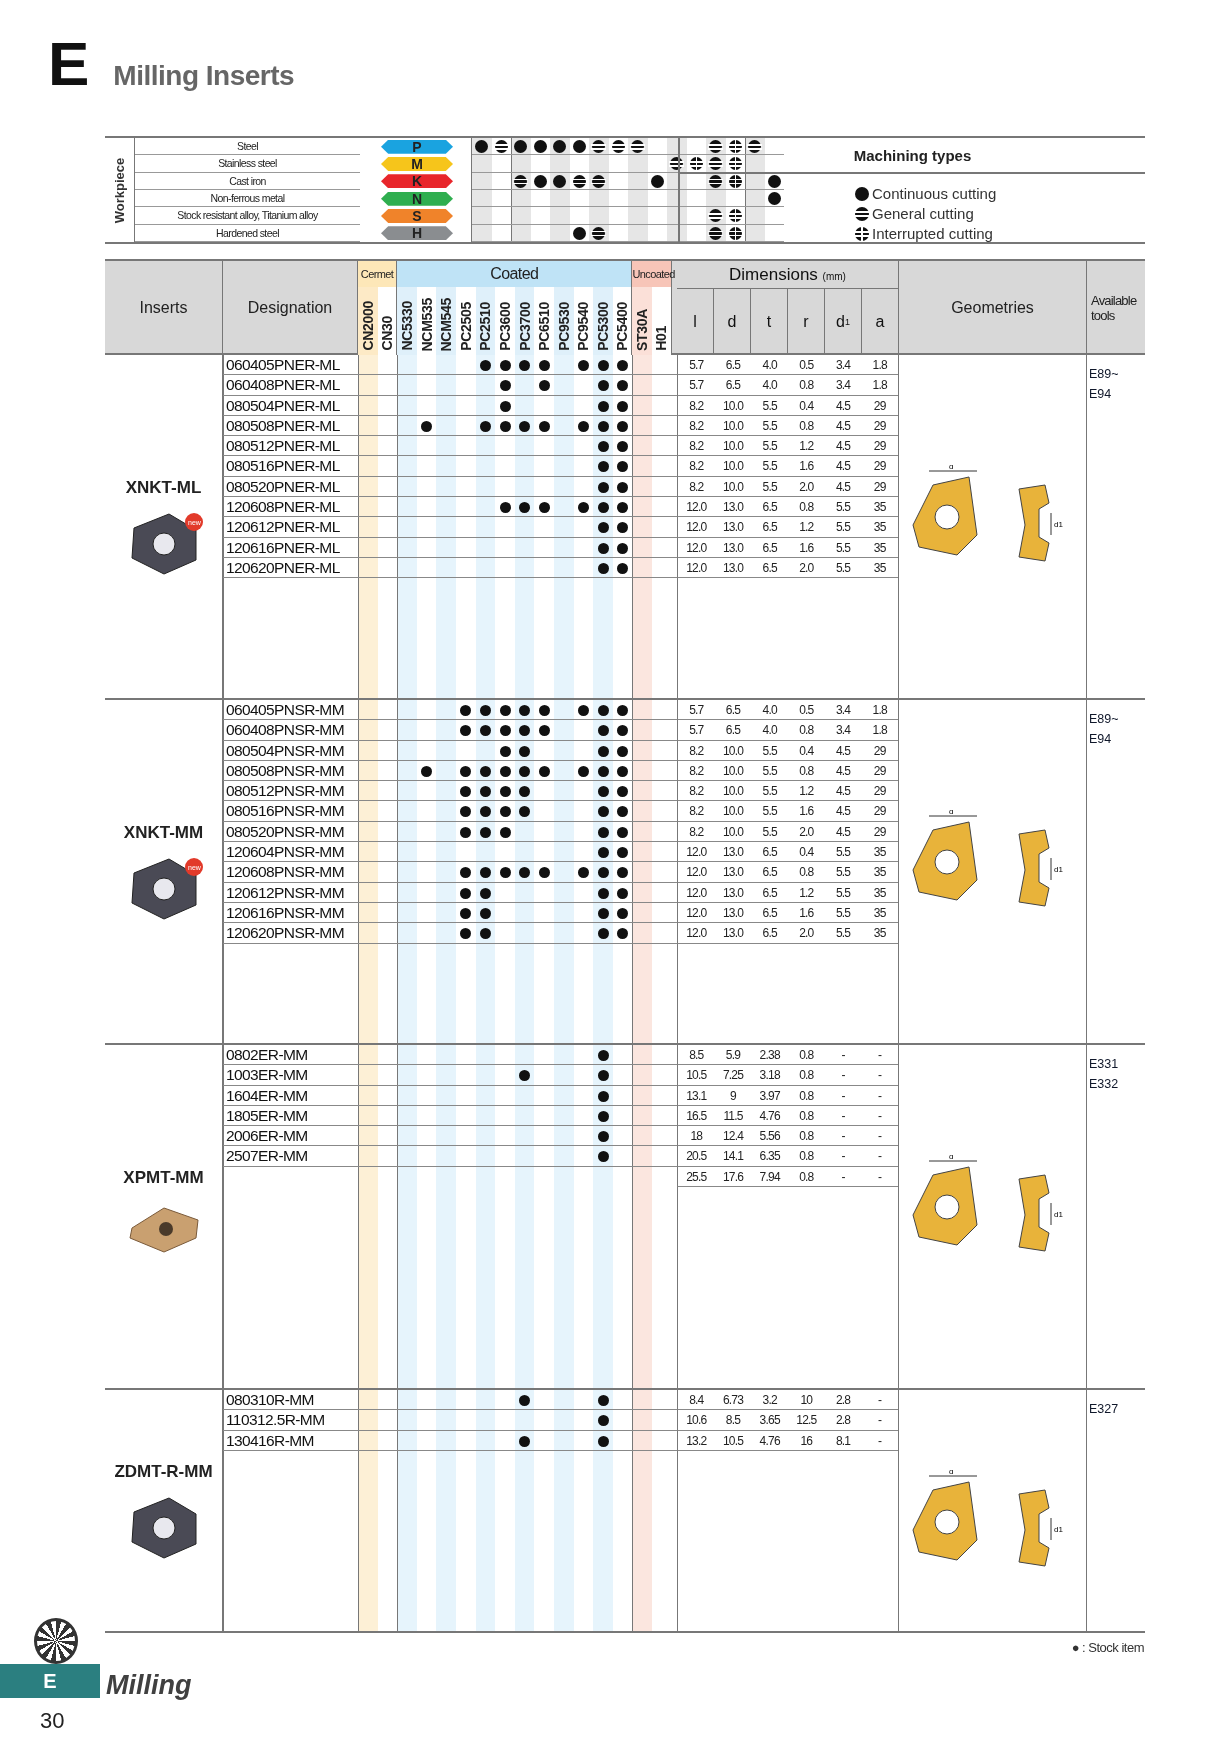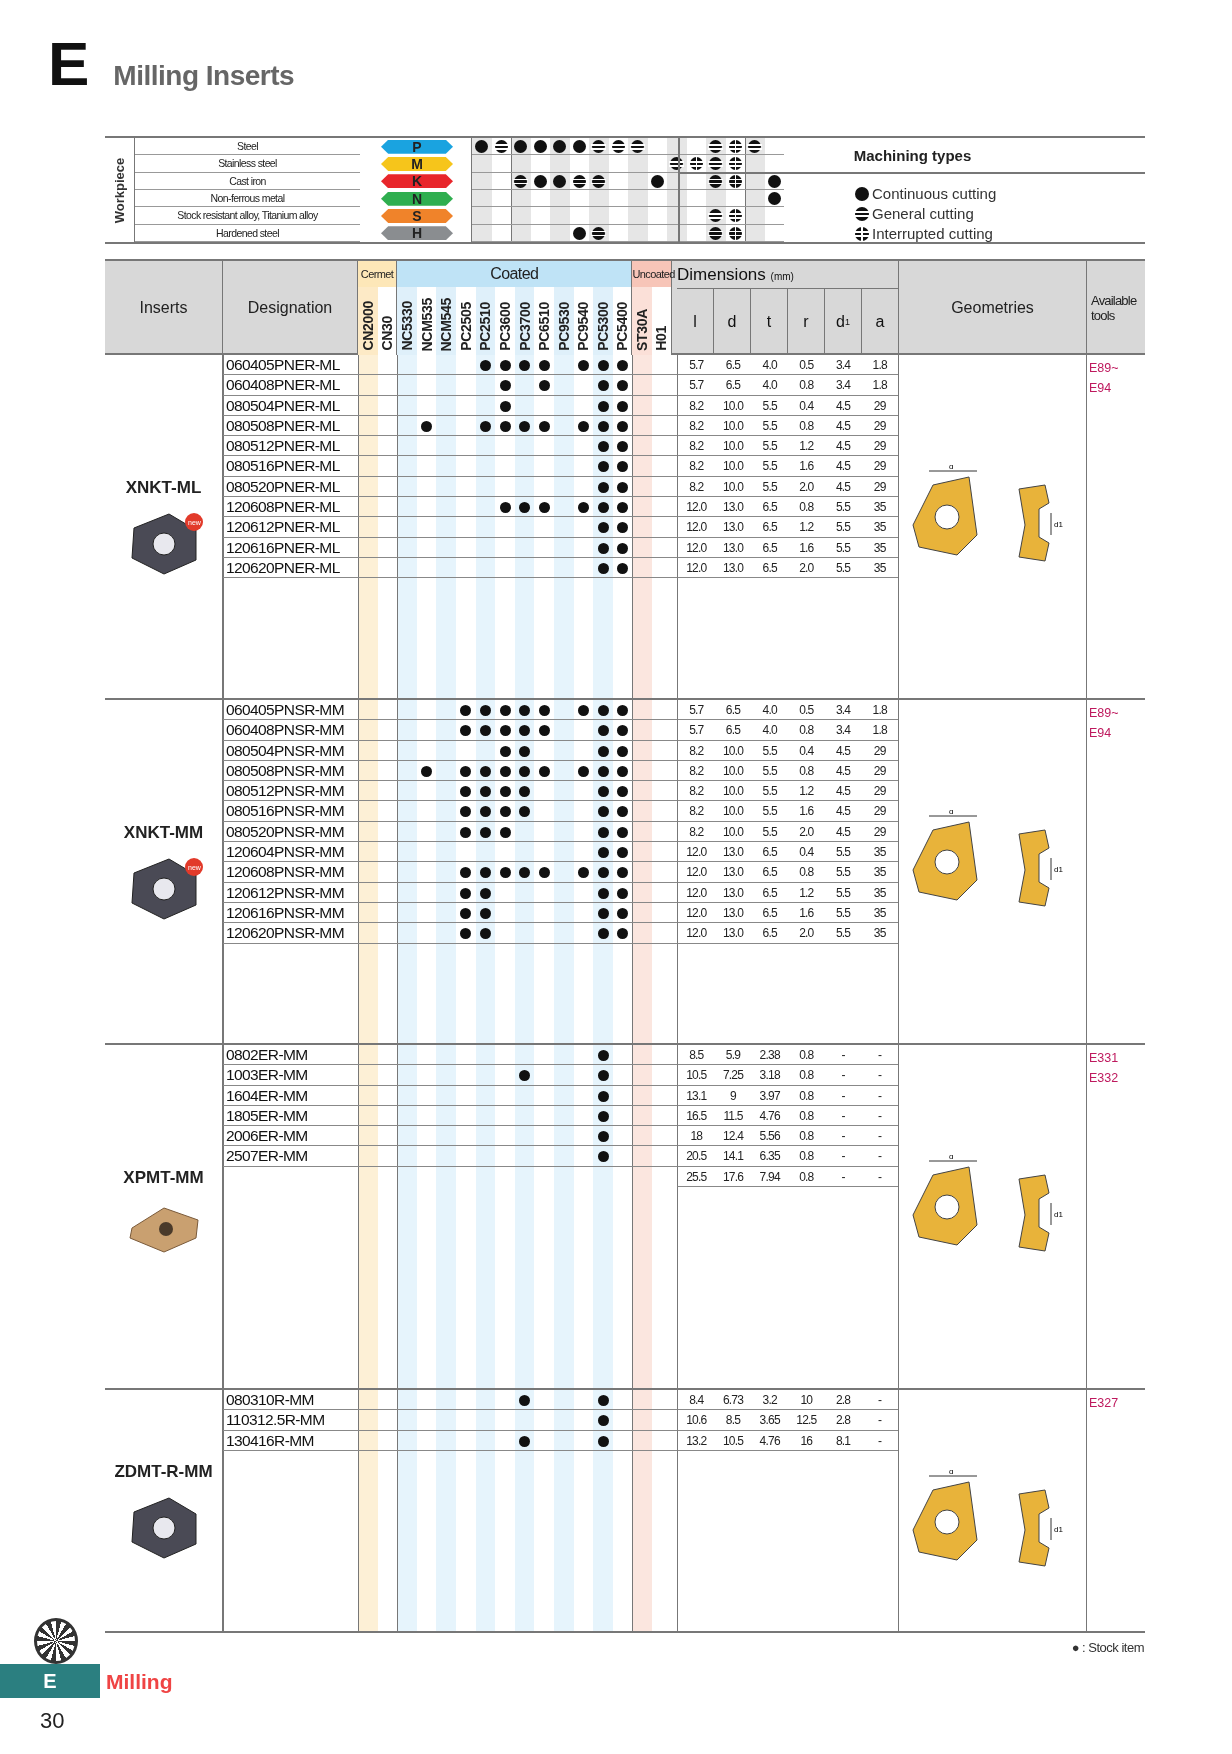--- a/index.html
+++ b/index.html
@@ -28,43 +28,43 @@
   .sym.i::before{content:"";position:absolute;top:-1px;bottom:-1px;left:6px;width:1.5px;background:#fff}
 
   
   .mtab{position:absolute;left:105px;top:259px;width:1040px}
   .thead{position:relative;height:96px;border-top:2px solid #777;border-bottom:2px solid #777;background:#d8d8d8}
   .th{position:absolute;top:0;height:94px;display:flex;align-items:center;justify-content:center;font-size:16px;color:#222;border-right:1px solid #777}
   .band-h{position:absolute;top:0;height:26px;text-align:center;line-height:26px;color:#222}
   .gcol{position:absolute;top:26px;height:68px;width:19.6px;display:flex;align-items:flex-end;justify-content:center;padding-bottom:4px}
   .gcol span{writing-mode:vertical-rl;transform:rotate(180deg);font-size:14px;font-weight:bold;letter-spacing:-0.3px;color:#222;white-space:nowrap}
   .dimh{position:absolute;top:0;left:572px;width:222px;height:94px;border-right:1px solid #777}
-  .dimh .t{height:28px;border-bottom:1px solid #777;text-align:left;font-size:17px;line-height:28px}
+  .dimh .t{height:28px;border-bottom:1px solid #777;text-align:center;font-size:17px;line-height:28px}
   .dimh .t small{font-size:10px}
   .dimh .cols{display:flex;height:66px}
   .dimh .cols div{flex:1;border-right:1px solid #777;display:flex;align-items:center;justify-content:center;font-size:16px}
   .dimh .cols div:last-child{border-right:none}
 
   .section{position:relative;border-bottom:2px solid #777;height:345px}
   .sec-ins{position:absolute;left:0;top:0;width:118px;height:100%;border-right:1px solid #777;display:flex;flex-direction:column;align-items:center;justify-content:center}
   .sec-ins .nm{font-size:17px;font-weight:bold;color:#222;margin-bottom:10px}
   .insert-pic{width:80px;height:68px;position:relative}
   .rows-wrap{position:absolute;left:118px;top:0;width:454px}
   .drow{height:20.3px;border-bottom:1.5px solid #888;position:relative}
   .drow .des{position:absolute;left:3px;top:0;font-size:15.5px;line-height:20px;color:#111;letter-spacing:-0.6px}
   .dot{position:absolute;top:5px;width:11px;height:11px;border-radius:50%;background:#111}
   .dims-wrap{position:absolute;left:572px;top:0;width:222px;border-right:1px solid #777;height:100%}
   .dims-wrap .drow{display:flex;border-bottom:1.5px solid #888;border-left:1px solid #777}
   .dims-wrap .drow div{flex:1;text-align:center;font-size:12px;line-height:20px;color:#222;letter-spacing:-0.8px}
   .geo{position:absolute;left:794px;top:0;width:188px;height:100%;border-right:1px solid #777}
-  .avail{position:absolute;left:982px;top:0;width:58px;height:100%;padding:3px 2px;font-size:12.5px;color:#be185d;line-height:20px}
+  .avail{position:absolute;left:982px;top:0;width:58px;height:100%;padding:9px 2px;font-size:12.5px;color:#0f172a;line-height:20px}
   .stripe{position:absolute;top:0;height:100%;width:19.6px}
   .foot{position:absolute;right:88px;top:1640px;font-size:13px;color:#333;letter-spacing:-0.5px}
   .tabE{position:absolute;left:0;top:1664px;width:100px;height:34px;background:#2b7f80;color:#fff;font-weight:bold;font-size:20px;text-align:center;line-height:34px}
-  .milling{position:absolute;left:106px;top:1670px;color:#ef4444;font-weight:bold;font-size:21px}
+  .milling{position:absolute;left:106px;top:1670px;color:#404040;font-style:italic;font-weight:bold;font-size:27px}
   .pnum{position:absolute;left:40px;top:1708px;font-size:22px;color:#222}
   .cutter{position:absolute;left:34px;top:1618px;width:44px;height:46px;border:3px solid #333;border-radius:50%;background:repeating-conic-gradient(#333 0 15deg,#fff 15deg 30deg)}
 </style>
 </head>
 <body>
 
 <div class="hdr">
   <span class="letter">E</span>
   <span class="title">Milling Inserts</span>
 </div>

